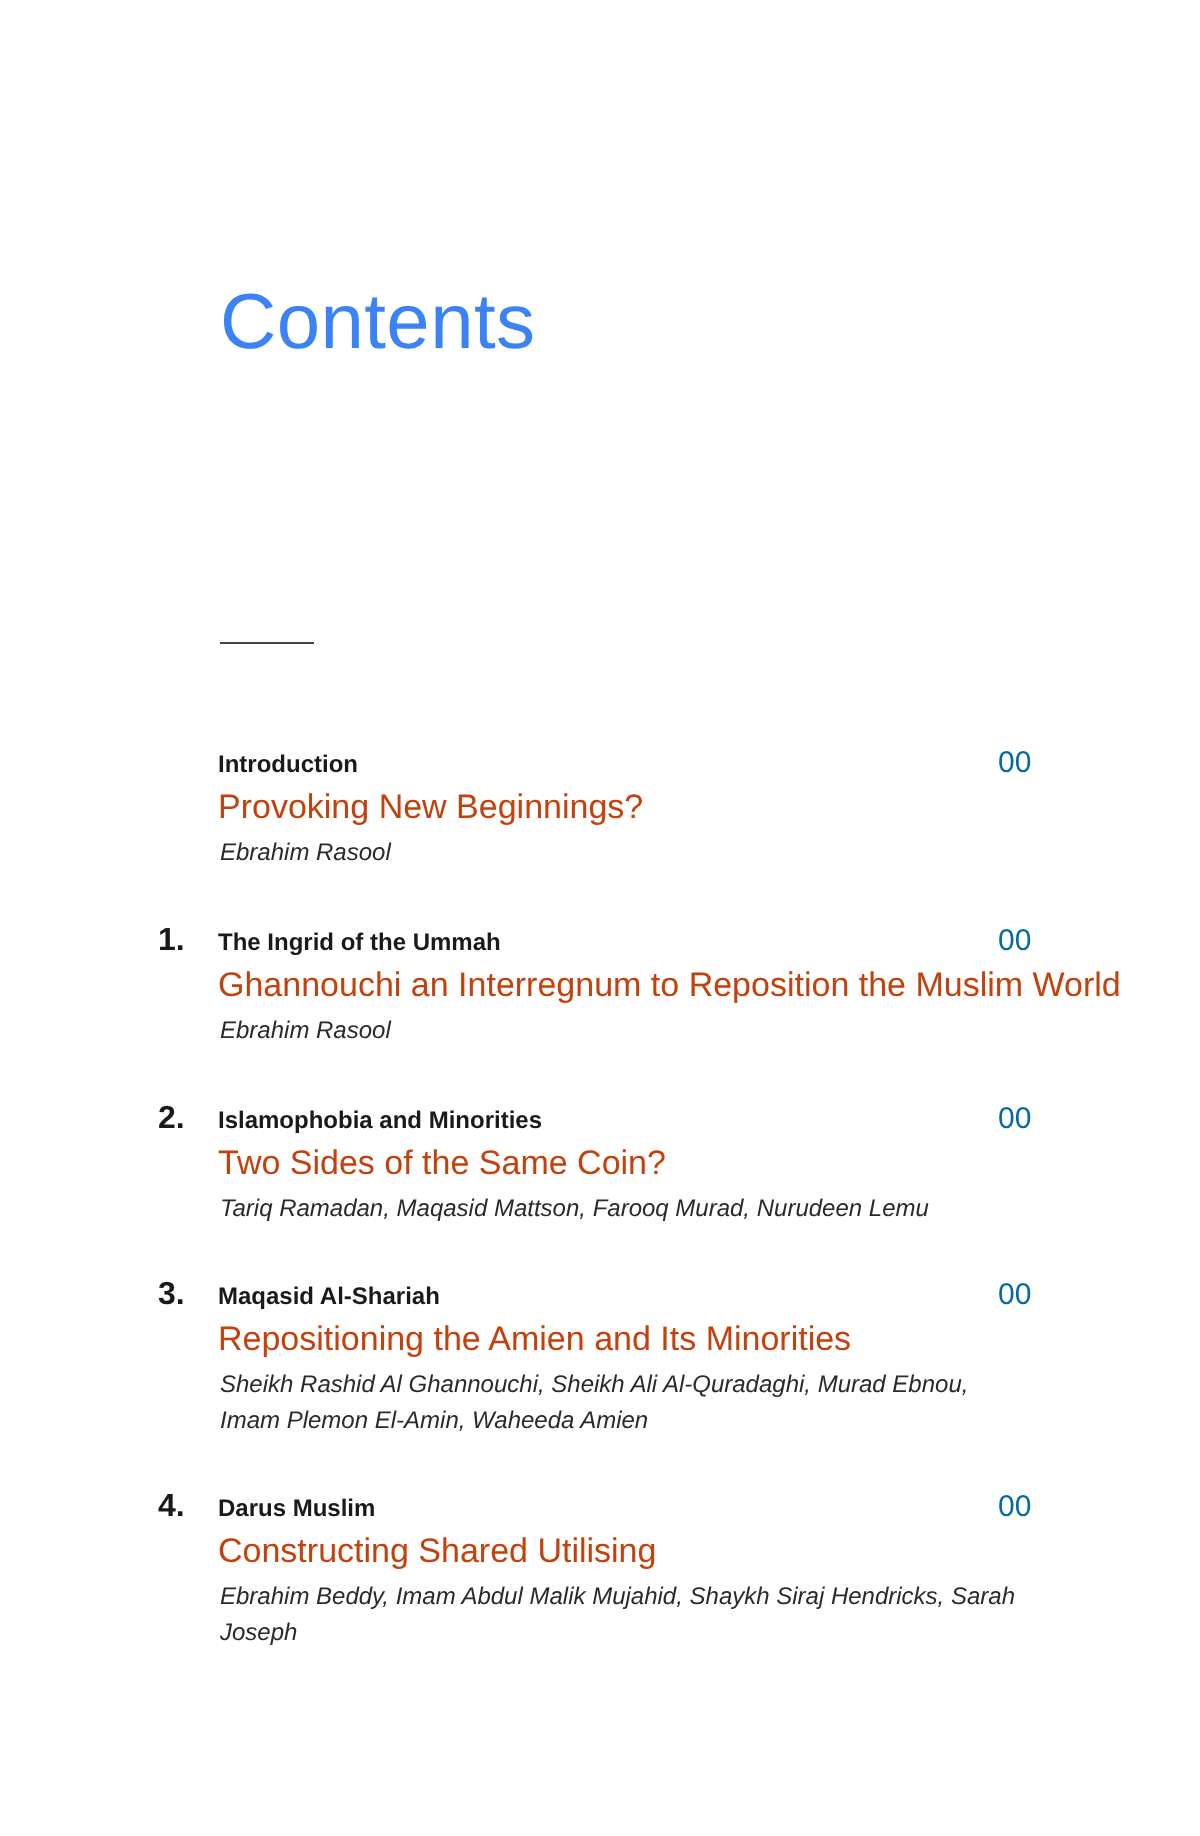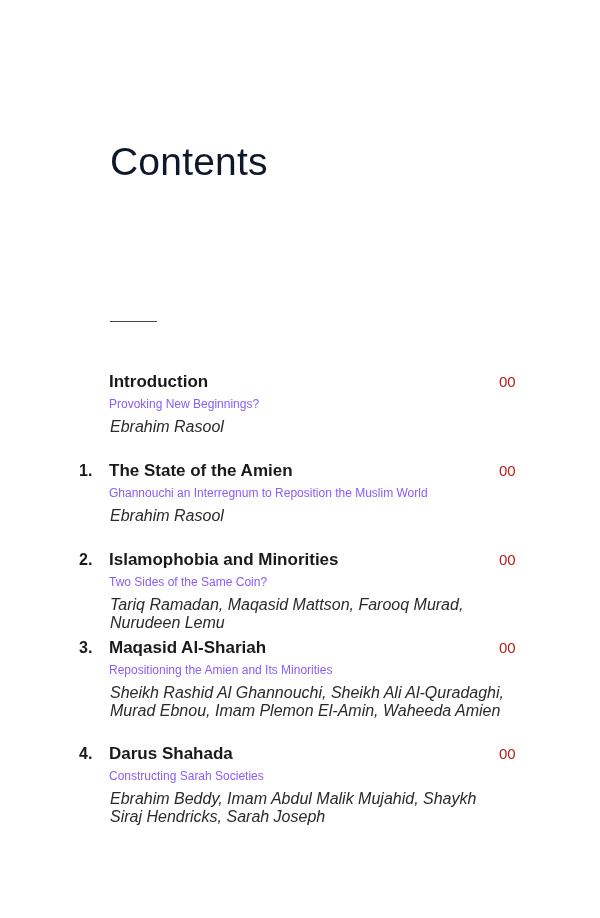--- a/index.html
+++ b/index.html
@@ -10,76 +10,76 @@
       font-family: "Liberation Sans", sans-serif;
       position: relative;
       overflow: hidden;
     }
     .page-title {
       position: absolute;
       left: 110px; top: 140px;
       font-size: 39px;
       font-weight: normal;
       letter-spacing: 0.2px;
-      color: #0f172a;
+      color: #3b82f6;
       margin: 0;
     }
     .rule {
       position: absolute;
       left: 110px; top: 321px;
       width: 47px; height: 0;
       border-top: 1.5px solid #444;
     }
     .toc {
       position: absolute;
       left: 0; top: 0; width: 600px;
     }
     .entry { position: absolute; left: 0; width: 600px; }
     .num {
       position: absolute; left: 79px; top: 0;
       font-weight: bold; font-size: 16px; line-height: 20px;
     }
     .title {
       position: absolute; left: 109px; top: 0;
-      font-weight: bold; font-size: 17px; line-height: 20px;
+      font-weight: bold; font-size: 12px; line-height: 20px;
     }
     .page {
       position: absolute; left: 499px; top: 0;
-      font-size: 15px; line-height: 20px; color: #b91c1c;
+      font-size: 15px; line-height: 20px; color: #0369a1;
     }
     .subtitle {
       position: absolute; left: 109px; top: 22px;
-      font-size: 12px; line-height: 20px; color: #8b5cf6;
+      font-size: 17px; line-height: 20px; color: #c2410c;
       white-space: nowrap;
     }
     .authors {
       position: absolute; left: 110px; top: 46px;
       width: 400px;
-      font-size: 16px; line-height: 17.5px; font-style: italic; color: #2a2a2a;
+      font-size: 12px; line-height: 17.5px; font-style: italic; color: #2a2a2a;
     }
   </style>
 </head>
 <body>
 
 <h1 class="page-title">Contents</h1>
 <div class="rule"></div>
 
 <div class="toc">
 
   <div class="entry" style="top:372px;">
     <span class="num"></span>
     <span class="title">Introduction</span>
     <span class="page">00</span>
     <div class="subtitle">Provoking New Beginnings?</div>
     <div class="authors">Ebrahim Rasool</div>
   </div>
 
   <div class="entry" style="top:461px;">
     <span class="num">1.</span>
-    <span class="title">The State of the Amien</span>
+    <span class="title">The Ingrid of the Ummah</span>
     <span class="page">00</span>
     <div class="subtitle">Ghannouchi an Interregnum to Reposition the Muslim World</div>
     <div class="authors">Ebrahim Rasool</div>
   </div>
 
   <div class="entry" style="top:550px;">
     <span class="num">2.</span>
     <span class="title">Islamophobia and Minorities</span>
     <span class="page">00</span>
     <div class="subtitle">Two Sides of the Same Coin?</div>
@@ -89,19 +89,19 @@
   <div class="entry" style="top:638px;">
     <span class="num">3.</span>
     <span class="title">Maqasid Al-Shariah</span>
     <span class="page">00</span>
     <div class="subtitle">Repositioning the Amien and Its Minorities</div>
     <div class="authors">Sheikh Rashid Al Ghannouchi, Sheikh Ali Al-Quradaghi, Murad Ebnou, Imam Plemon El-Amin, Waheeda Amien</div>
   </div>
 
   <div class="entry" style="top:744px;">
     <span class="num">4.</span>
-    <span class="title">Darus Shahada</span>
+    <span class="title">Darus Muslim</span>
     <span class="page">00</span>
-    <div class="subtitle">Constructing Sarah Societies</div>
+    <div class="subtitle">Constructing Shared Utilising</div>
     <div class="authors">Ebrahim Beddy, Imam Abdul Malik Mujahid, Shaykh Siraj Hendricks, Sarah Joseph</div>
   </div>
 
 </div>
 
 </body></html>

